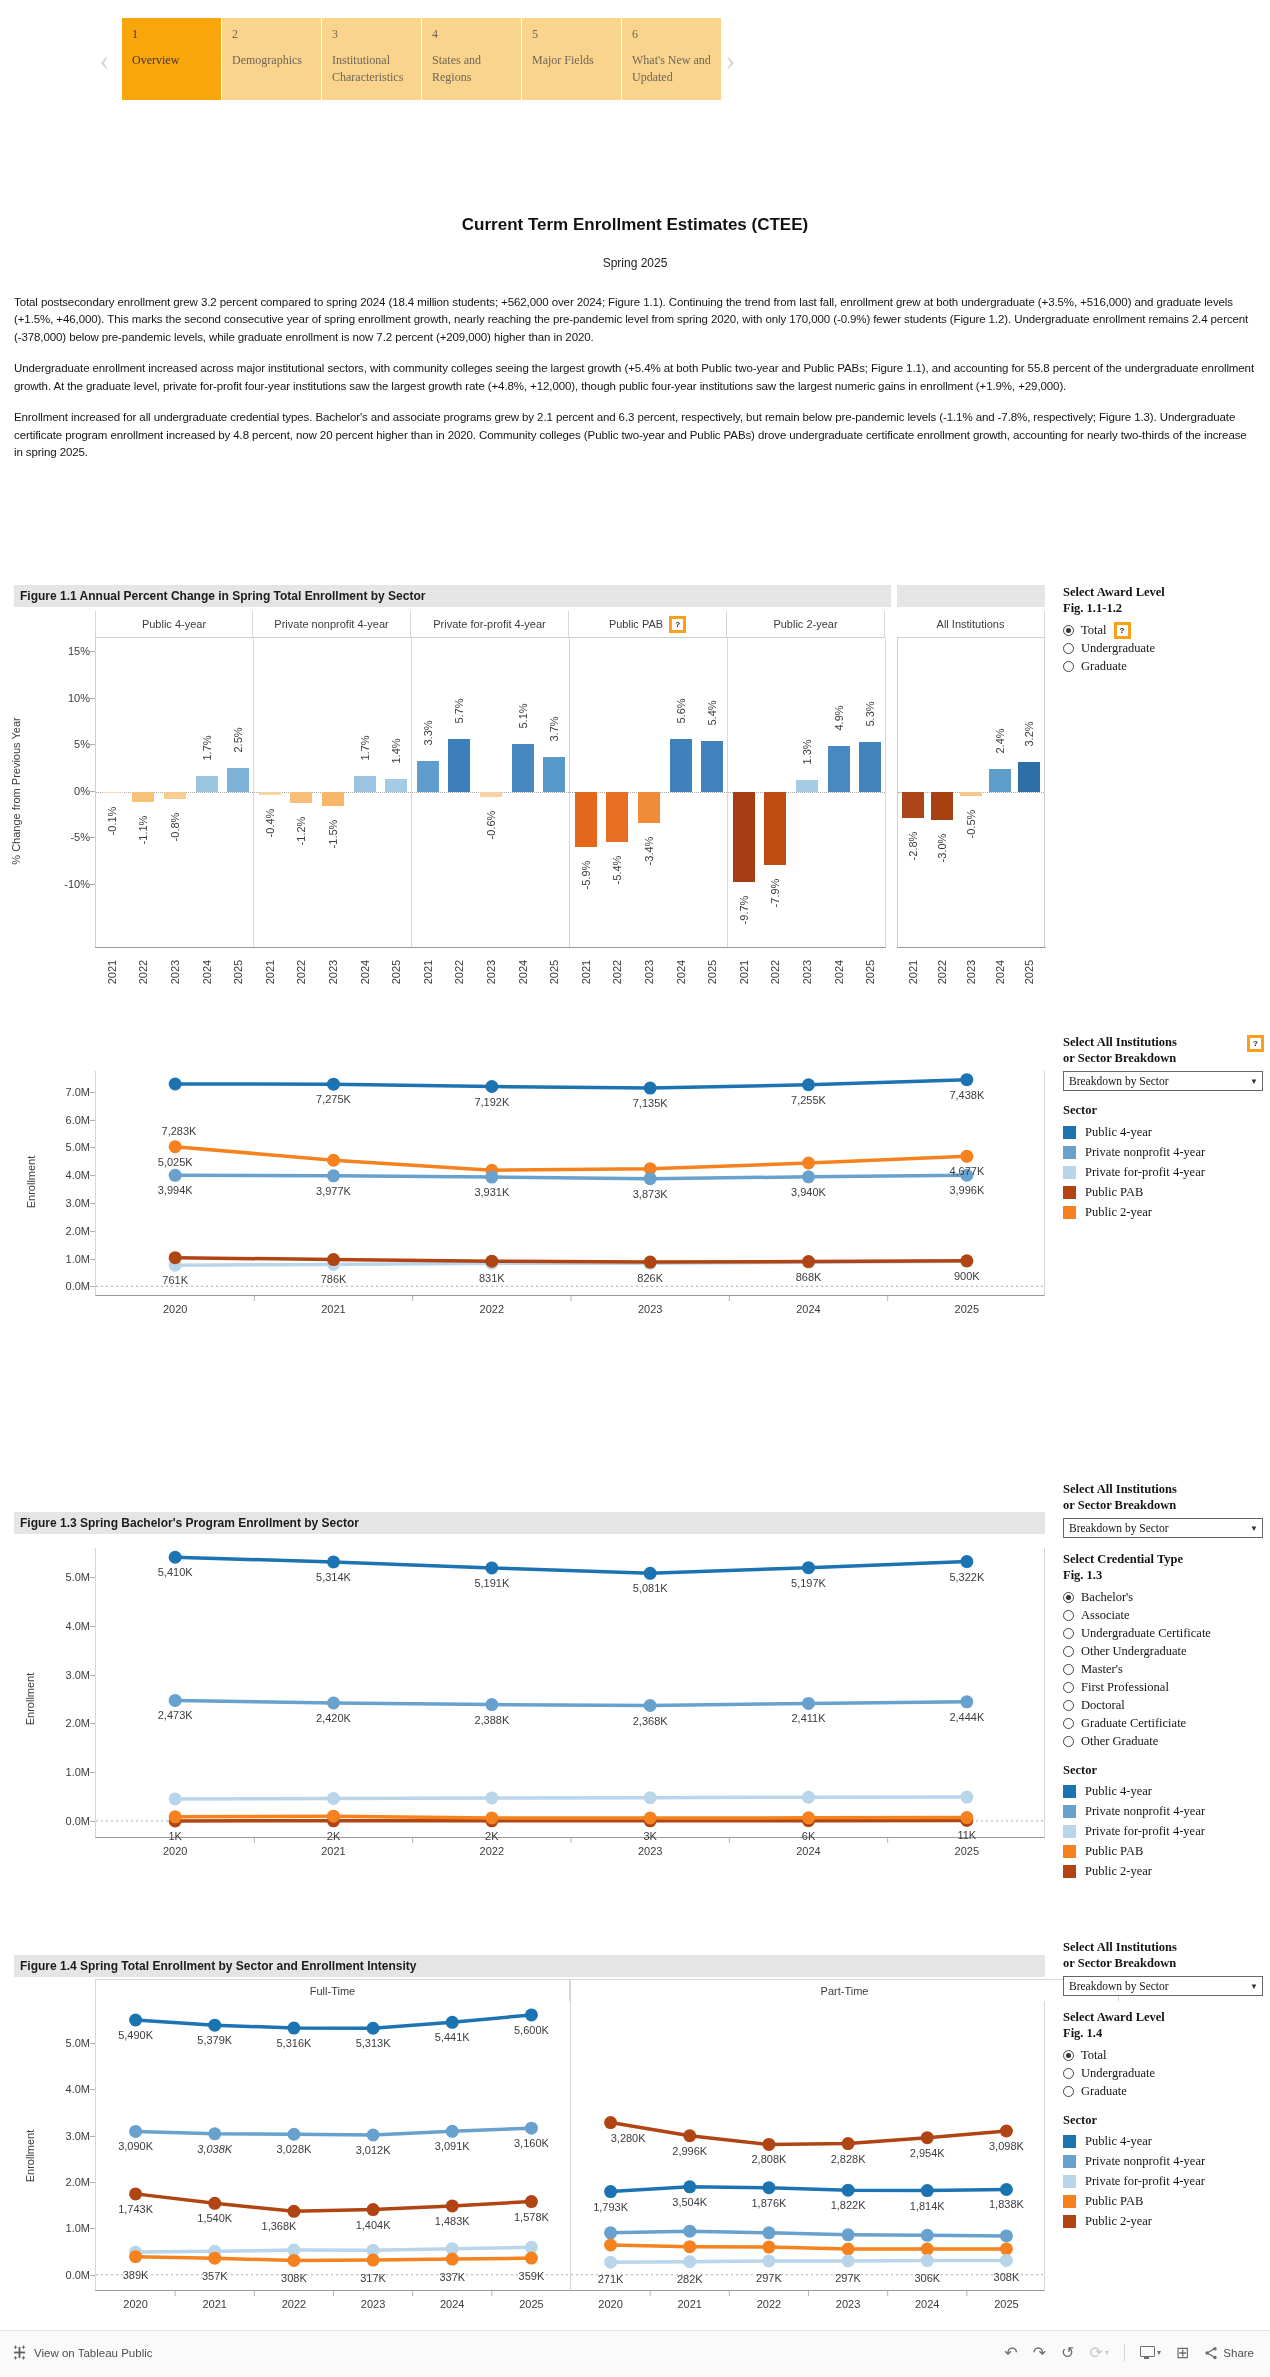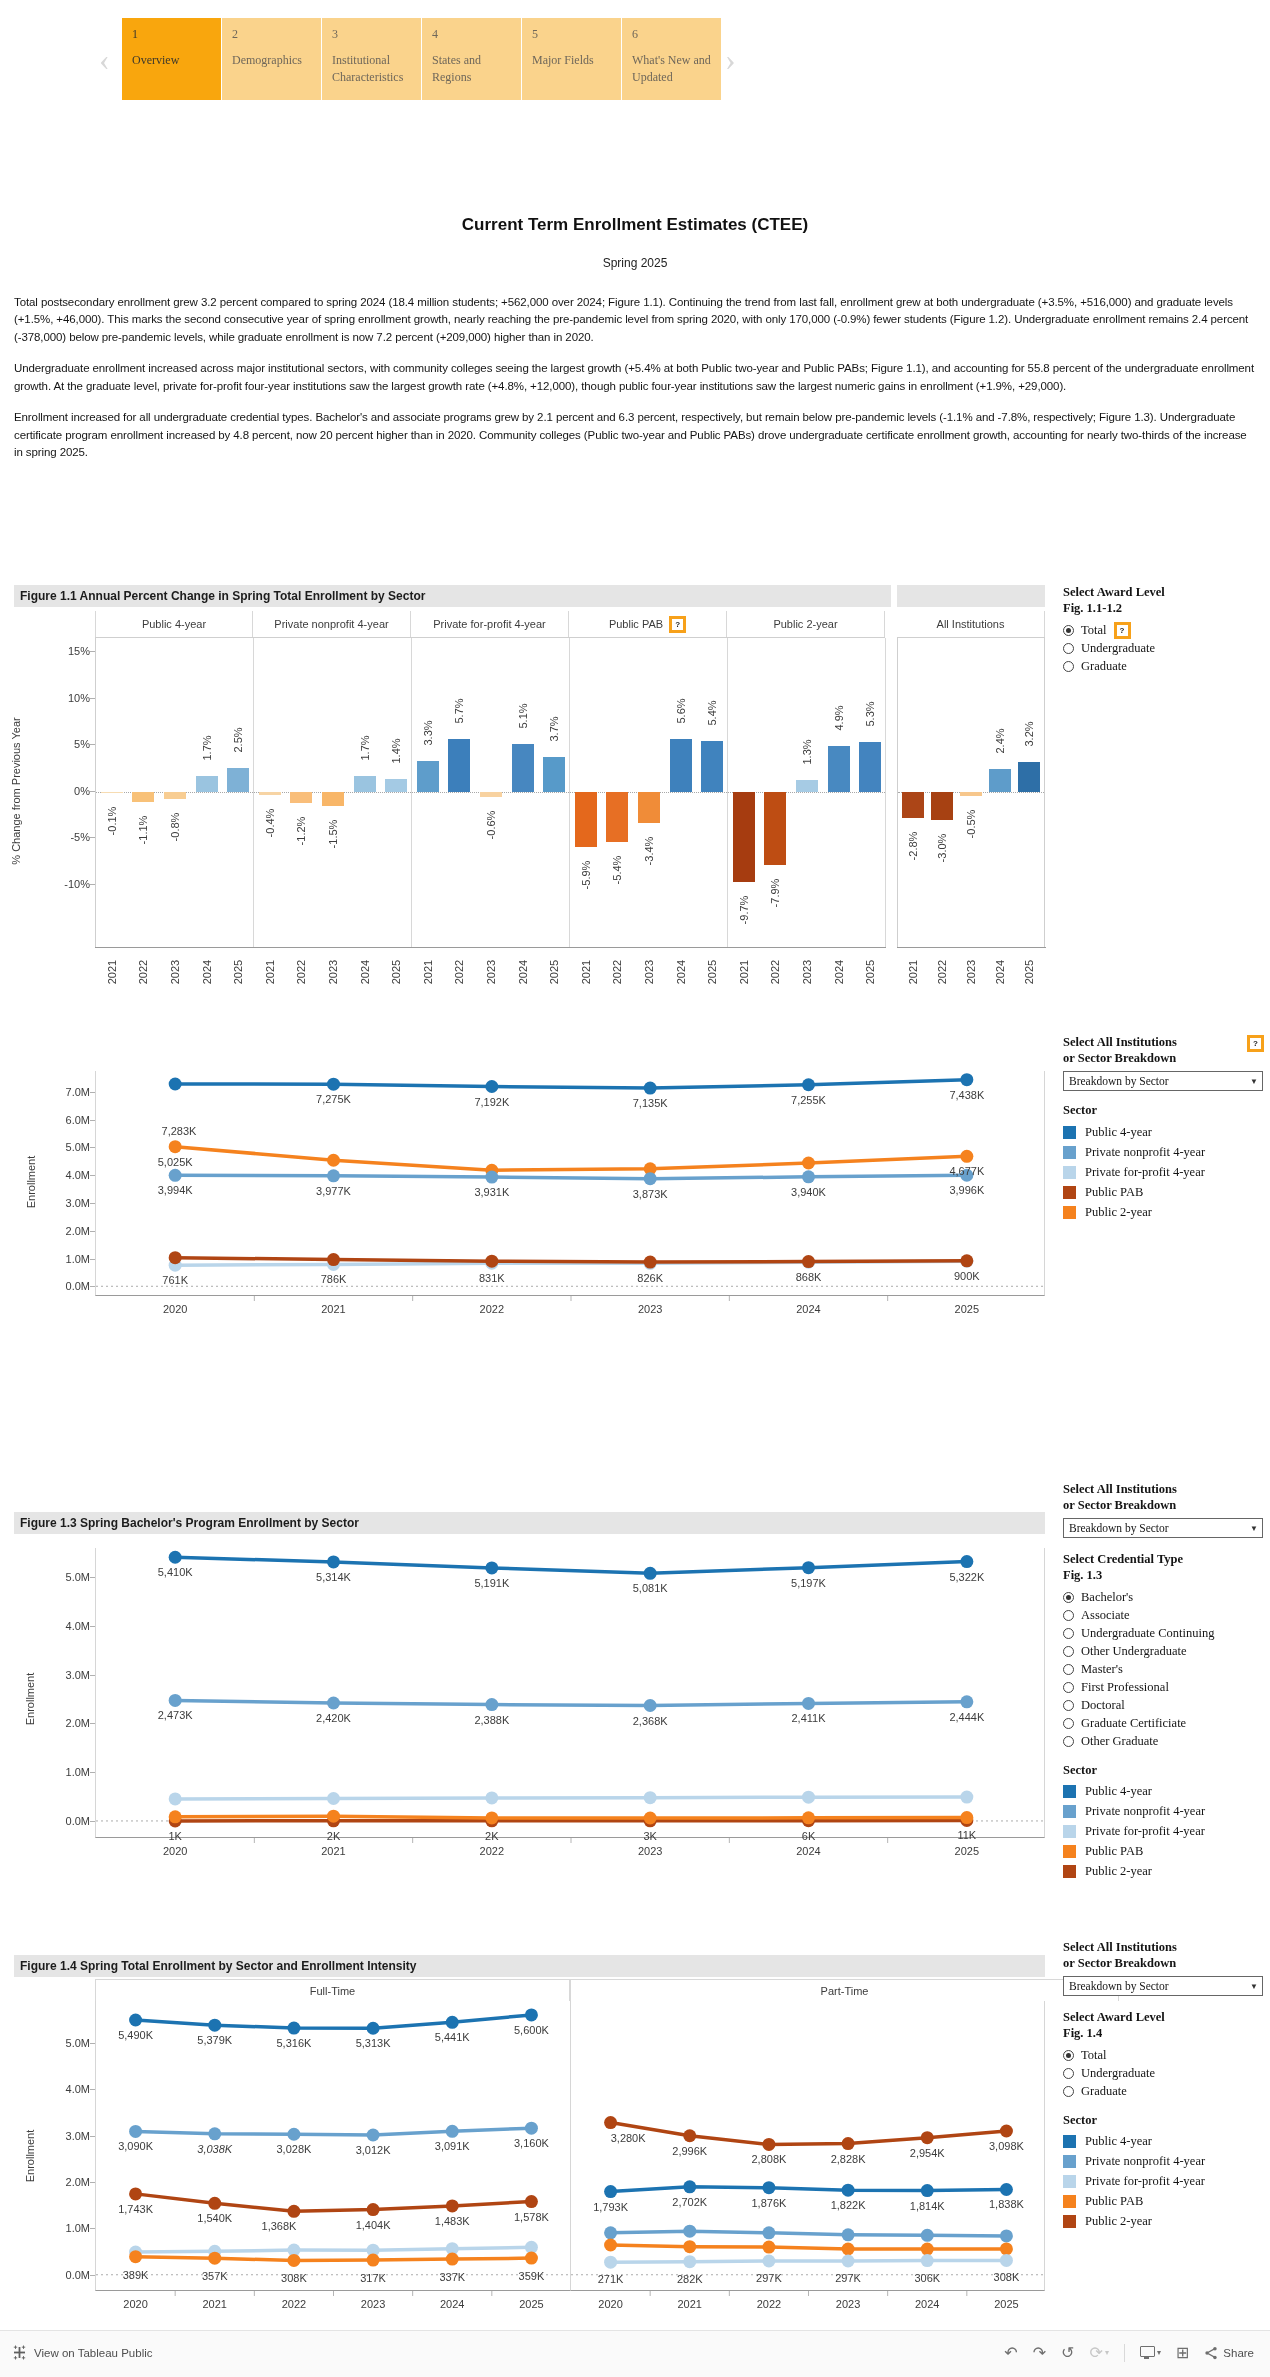--- a/index.html
+++ b/index.html
@@ -494,21 +494,21 @@
           <div class="radio-row">
             <span class="radio sel"></span>
             <span>Bachelor's</span>
           </div>
           <div class="radio-row">
             <span class="radio"></span>
             <span>Associate</span>
           </div>
           <div class="radio-row">
             <span class="radio"></span>
-            <span>Undergraduate Continuing</span>
+            <span>Undergraduate Certificate</span>
           </div>
           <div class="radio-row">
             <span class="radio"></span>
             <span>Other Undergraduate</span>
           </div>
           <div class="radio-row">
             <span class="radio"></span>
             <span>Master's</span>
           </div>
           <div class="radio-row">
@@ -690,21 +690,21 @@
           <circle cx="356.25" cy="259.5616" r="6.5" fill="#B9D5EA"></circle>
           <circle cx="435.4166666666667" cy="259.4688" r="6.5" fill="#B9D5EA"></circle>
         </svg>
         <div class="dlabel" style="left: 4.58333px; top: 130.568px; text-align: right;">3,280K</div>
         <div class="dlabel" style="left: 83.75px; top: 143.746px;">2,996K</div>
         <div class="dlabel" style="left: 162.917px; top: 152.469px;">2,808K</div>
         <div class="dlabel" style="left: 242.083px; top: 151.541px;">2,828K</div>
         <div class="dlabel" style="left: 321.25px; top: 145.694px;">2,954K</div>
         <div class="dlabel" style="left: 400.417px; top: 139.013px;">3,098K</div>
         <div class="dlabel" style="left: 4.58333px; top: 199.565px;">1,793K</div>
-        <div class="dlabel" style="left: 83.75px; top: 194.786px;">2,702K</div>
+        <div class="dlabel" style="left: 83.75px; top: 194.786px;">3,504K</div>
         <div class="dlabel" style="left: 162.917px; top: 195.714px;">1,876K</div>
         <div class="dlabel" style="left: 242.083px; top: 198.219px;">1,822K</div>
         <div class="dlabel" style="left: 321.25px; top: 198.59px;">1,814K</div>
         <div class="dlabel" style="left: 400.417px; top: 197.477px;">1,838K</div>
         <div class="dlabel" style="left: 4.58333px; top: 272.186px;">271K</div>
         <div class="dlabel" style="left: 83.75px; top: 271.675px;">282K</div>
         <div class="dlabel" style="left: 162.917px; top: 270.979px;">297K</div>
         <div class="dlabel" style="left: 242.083px; top: 270.979px;">297K</div>
         <div class="dlabel" style="left: 321.25px; top: 270.562px;">306K</div>
         <div class="dlabel" style="left: 400.417px; top: 270.469px;">308K</div>

